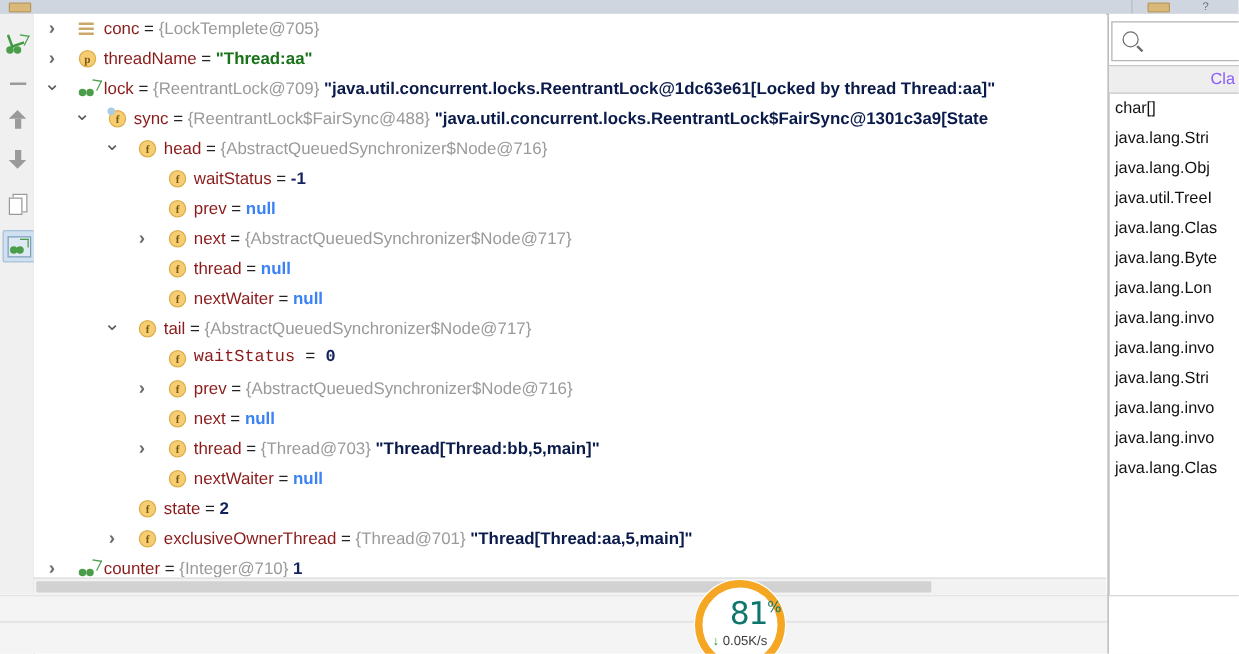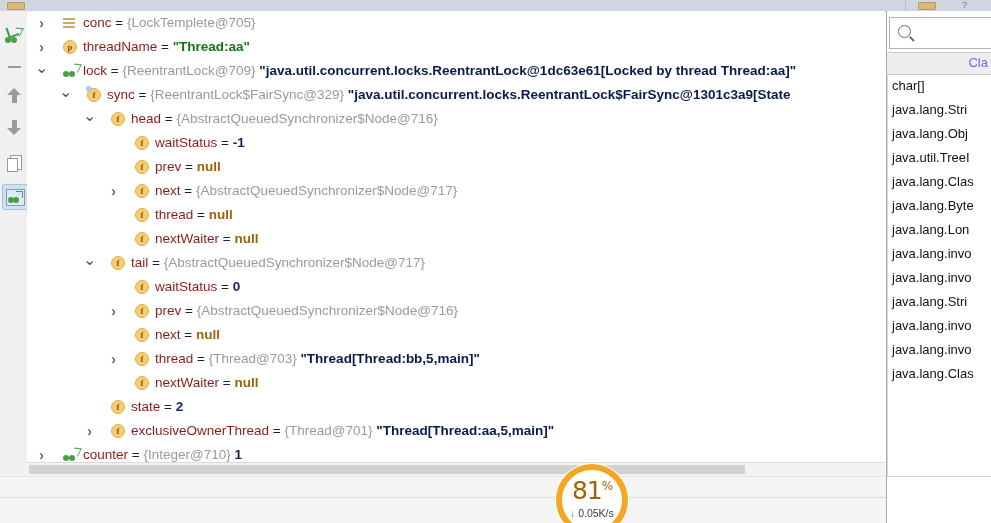--- a/index.html
+++ b/index.html
@@ -47,21 +47,21 @@
   .ic-watch .b1{left:0;} .ic-watch .b2{left:6px;}
   .ic-watch .st{position:absolute;left:9px;top:0px;width:7px;height:7px;border-top:1.6px solid #4a9e4a;border-right:1.6px solid #4a9e4a;transform:skewX(-20deg) rotate(8deg);}
   .ic-f .dot{position:absolute;left:-2px;top:-3px;width:5px;height:5px;border-radius:50%;background:#9bc4e2;}
 
   .nm{color:#8b1a1a;}
   .eq{color:#222;}
   .ref{color:#9a9a9a;}
   .strval{color:#0a1a4a;font-weight:bold;}
   .greenval{color:#177317;font-weight:bold;}
   .numval{color:#13235e;font-weight:bold;}
-  .nullval{color:#a16207;font-weight:bold;}
+  .nullval{color:#3b82f6;font-weight:bold;}
   .txt{position:absolute;top:0;white-space:nowrap;}
 
   
   .hscroll{position:absolute;left:27px;top:462px;width:858px;height:13px;background:#f2f2f2;border-top:1px solid #dcdcdc;border-bottom:1px solid #dcdcdc;}
   .hthumb{position:absolute;left:2px;top:2px;width:716px;height:9px;background:#d2d2d2;border-radius:1px;}
 
   .bottomfill{position:absolute;left:0;top:475px;width:991px;height:48px;background:#f4f4f4;}
   .bottomline{position:absolute;left:0;top:497px;width:991px;height:1px;background:#dcdcdc;}
   .bottomline2{position:absolute;left:0;top:476px;width:991px;height:1px;background:#e4e4e4;}
 
@@ -74,21 +74,21 @@
   .colhdr span{position:absolute;right:4px;top:2px;font-size:13px;color:#8b5cf6;}
   .rlist{position:absolute;left:0;top:63px;width:105px;height:402px;}
   .ritem{height:24px;line-height:24px;padding-left:5px;white-space:nowrap;overflow:hidden;font-size:13px;color:#111;}
   .rline{position:absolute;left:0;top:63px;width:1px;height:402px;background:#d6d6d6;}
   .rbottom{position:absolute;left:0;top:465px;width:105px;height:58px;background:#fff;border-top:1px solid #d6d6d6;}
 
   
   .badge{position:absolute;left:556px;top:464px;width:72px;height:72px;border-radius:50%;
       background:#fff;border:6px solid #f5a623;box-sizing:border-box;
       box-shadow:0 0 0 1px #ffffff;}
-  .badge .pct{position:absolute;left:0;top:6px;width:100%;text-align:center;color:#a16207;
+  .badge .pct{position:absolute;left:12px;top:6px;width:100%;text-align:center;color:#0f766e;
       font-size:25px;font-family:"DejaVu Sans",sans-serif;letter-spacing:-1px;}
   .badge .pct sup{font-size:12px;vertical-align:super;}
   .badge .spd{position:absolute;left:0;top:37px;width:100%;text-align:center;font-size:10.5px;color:#3b3b3b;}
   .badge .spd .dn{color:#2e9b2e;font-size:10px;}
 </style>
 </head>
 <body>
 
 <div class="app">
 
@@ -154,21 +154,21 @@
         <div class="ic-watch" style="position: absolute; left: 36px; top: 5px;">
           <div class="b1"></div>
           <div class="b2"></div>
           <div class="st"></div>
         </div>
         <div class="txt" style="left: 56px;"><span class="nm">lock</span><span class="eq"> = </span><span class="ref">{ReentrantLock@709}</span> <span class="strval">"java.util.concurrent.locks.ReentrantLock@1dc63e61[Locked by thread Thread:aa]"</span></div>
       </div>
       <div class="row">
         <div class="arrow down" style="left: 32px; font-size: 16px; line-height: 18px;">⌄</div>
         <div class="icon ic-circ ic-f" style="position: absolute; left: 60px;">f<div class="dot" style="position: absolute; left: -2px; top: -3px; width: 6px; height: 6px; border-radius: 50%; background: rgb(169, 203, 230);"></div></div>
-        <div class="txt" style="left: 80px;"><span class="nm">sync</span><span class="eq"> = </span><span class="ref">{ReentrantLock$FairSync@329}</span> <span class="strval">"java.util.concurrent.locks.ReentrantLock$FairSync@1301c3a9[State</span></div>
+        <div class="txt" style="left: 80px;"><span class="nm">sync</span><span class="eq"> = </span><span class="ref">{ReentrantLock$FairSync@488}</span> <span class="strval">"java.util.concurrent.locks.ReentrantLock$FairSync@1301c3a9[State</span></div>
       </div>
       <div class="row">
         <div class="arrow down" style="left: 56px; font-size: 16px; line-height: 18px;">⌄</div>
         <div class="icon ic-circ ic-f" style="position: absolute; left: 84px;">f</div>
         <div class="txt" style="left: 104px;"><span class="nm">head</span><span class="eq"> = </span><span class="ref">{AbstractQueuedSynchronizer$Node@716}</span></div>
       </div>
       <div class="row">
         <div class="icon ic-circ ic-f" style="position: absolute; left: 108px;">f</div>
         <div class="txt" style="left: 128px;"><span class="nm">waitStatus</span><span class="eq"> = </span><span class="numval">-1</span></div>
       </div>
@@ -189,21 +189,21 @@
         <div class="icon ic-circ ic-f" style="position: absolute; left: 108px;">f</div>
         <div class="txt" style="left: 128px;"><span class="nm">nextWaiter</span><span class="eq"> = </span><span class="nullval">null</span></div>
       </div>
       <div class="row">
         <div class="arrow down" style="left: 56px; font-size: 16px; line-height: 18px;">⌄</div>
         <div class="icon ic-circ ic-f" style="position: absolute; left: 84px;">f</div>
         <div class="txt" style="left: 104px;"><span class="nm">tail</span><span class="eq"> = </span><span class="ref">{AbstractQueuedSynchronizer$Node@717}</span></div>
       </div>
       <div class="row">
         <div class="icon ic-circ ic-f" style="position: absolute; left: 108px;">f</div>
-        <div class="txt" style="left: 128px;"><span class="nm">waitStatus</span><span class="eq"> = </span><span class="numval">0</span></div>
+        <div class="txt" style="left: 128px; font-family: Liberation Mono, monospace;"><span class="nm">waitStatus</span><span class="eq"> = </span><span class="numval">0</span></div>
       </div>
       <div class="row">
         <div class="arrow" style="left: 80px; font-size: 15px; font-weight: bold;">›</div>
         <div class="icon ic-circ ic-f" style="position: absolute; left: 108px;">f</div>
         <div class="txt" style="left: 128px;"><span class="nm">prev</span><span class="eq"> = </span><span class="ref">{AbstractQueuedSynchronizer$Node@716}</span></div>
       </div>
       <div class="row">
         <div class="icon ic-circ ic-f" style="position: absolute; left: 108px;">f</div>
         <div class="txt" style="left: 128px;"><span class="nm">next</span><span class="eq"> = </span><span class="nullval">null</span></div>
       </div>

